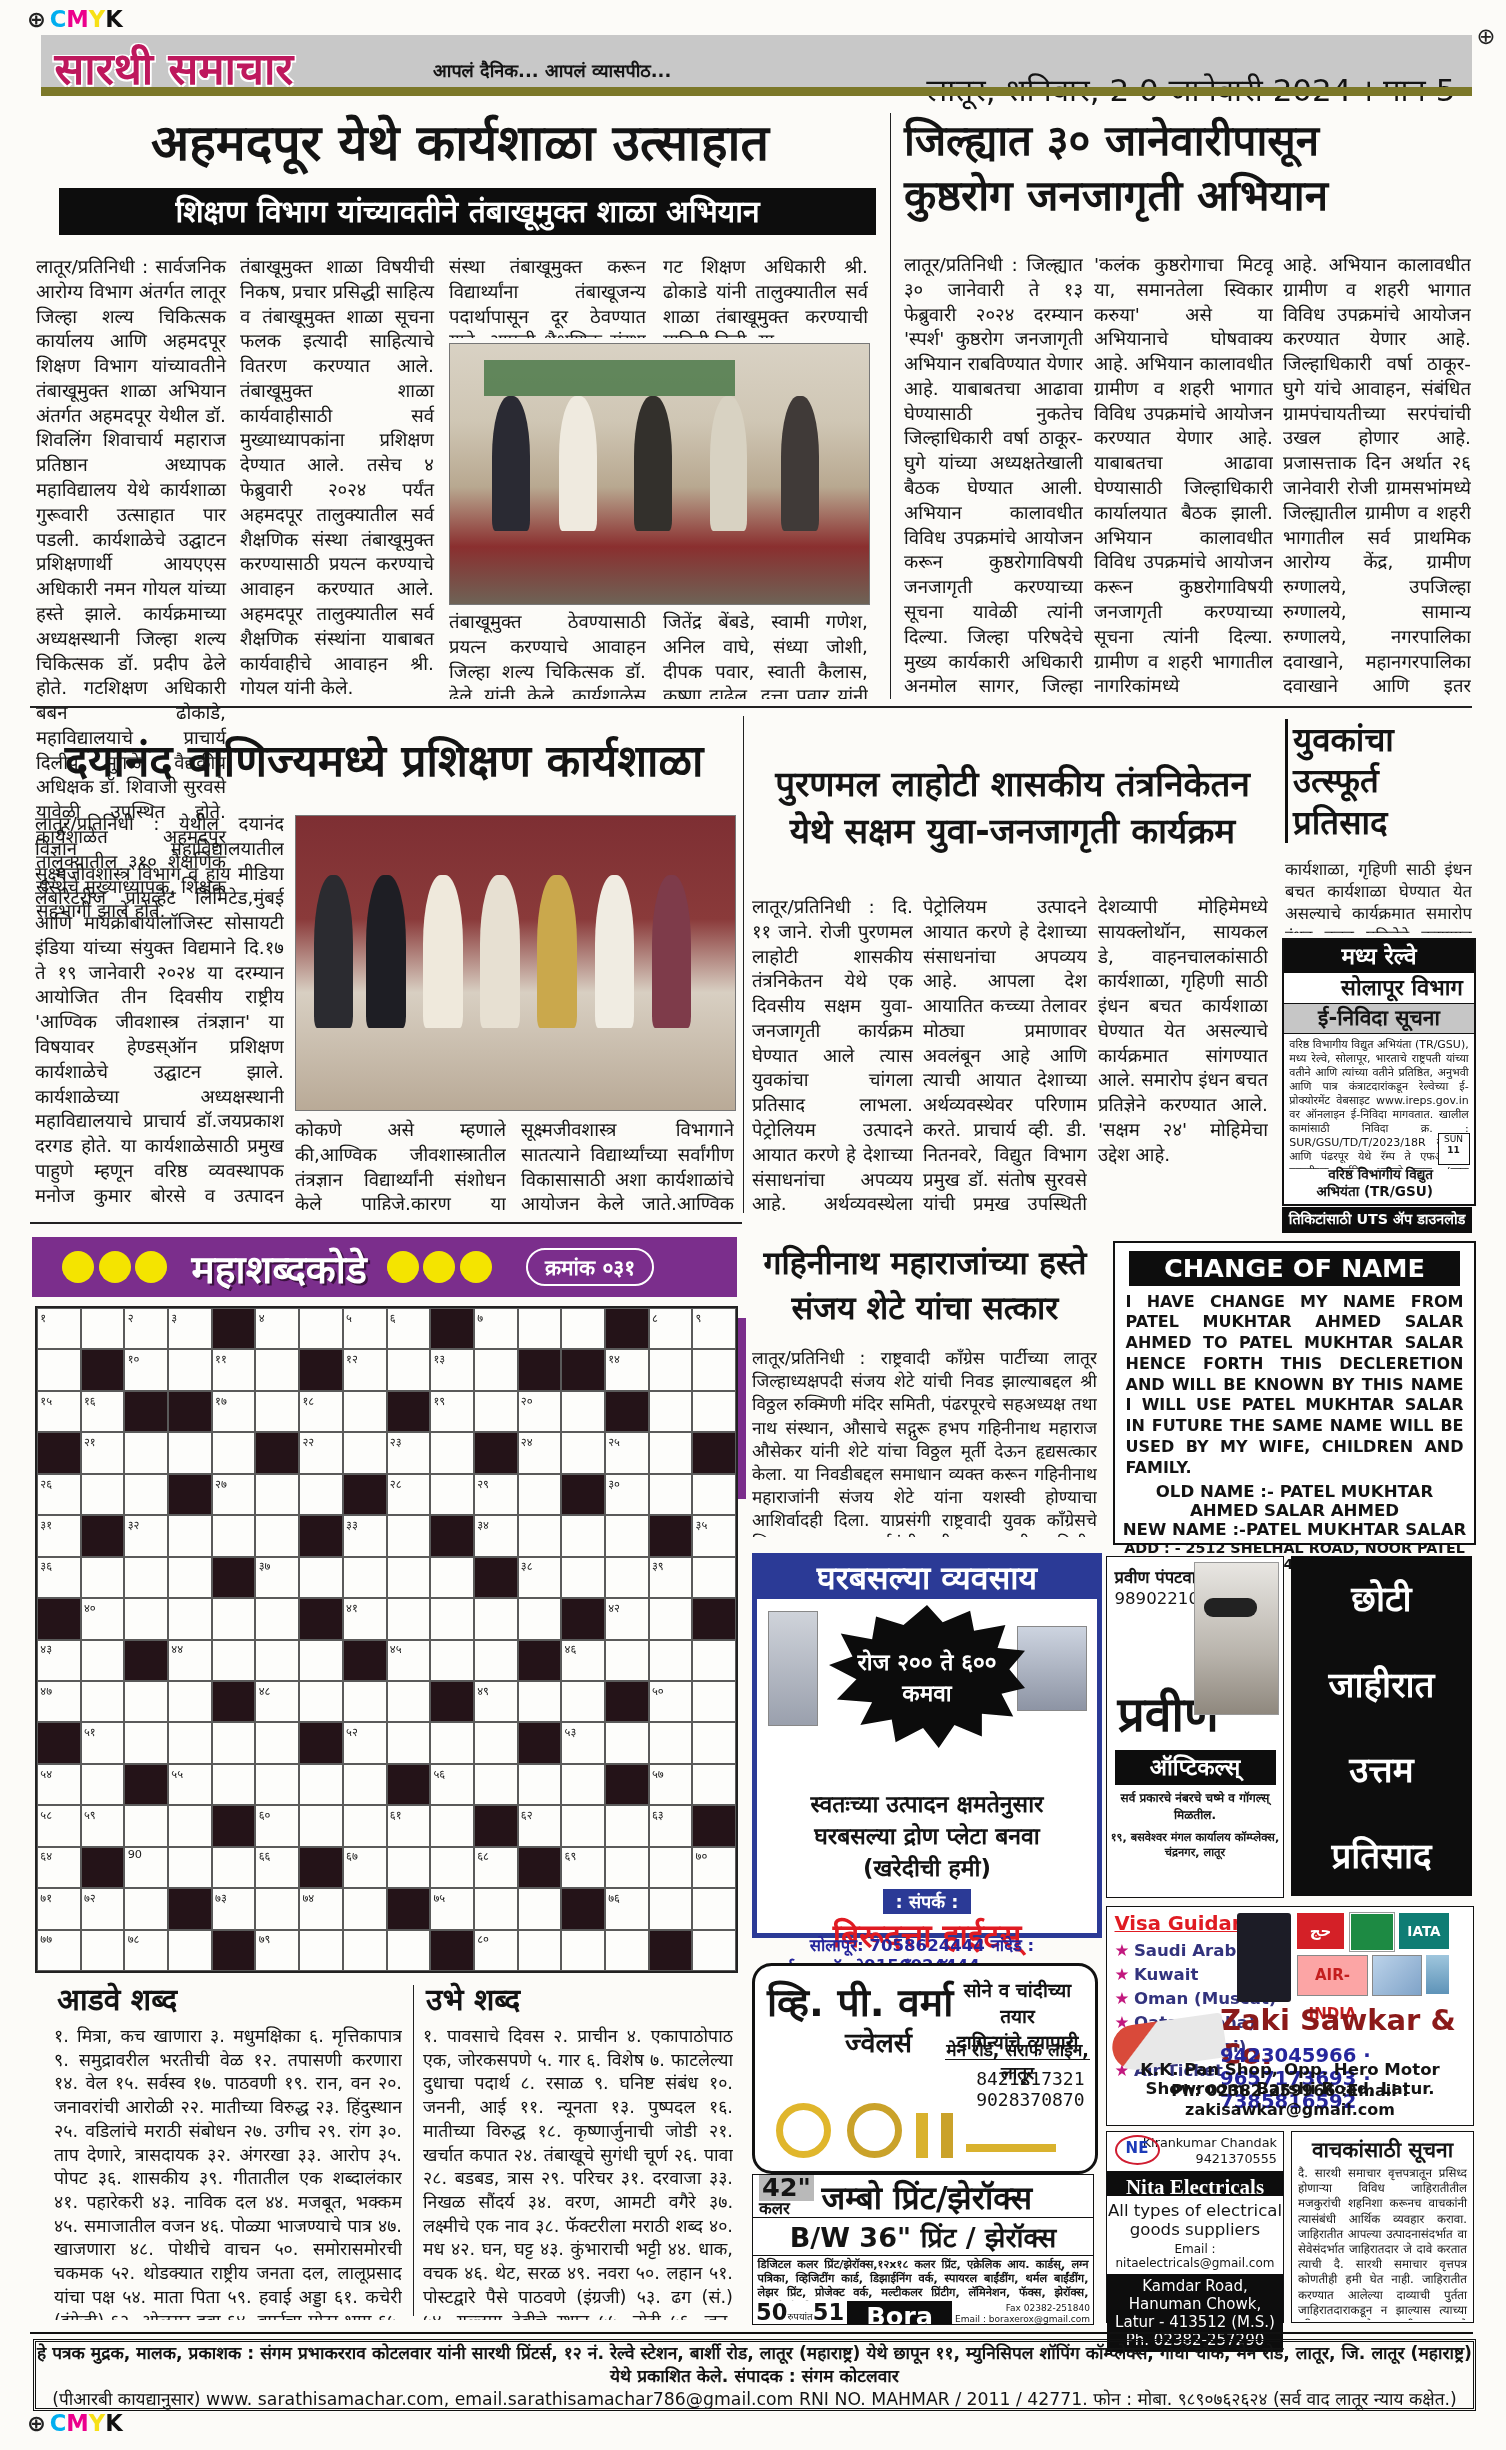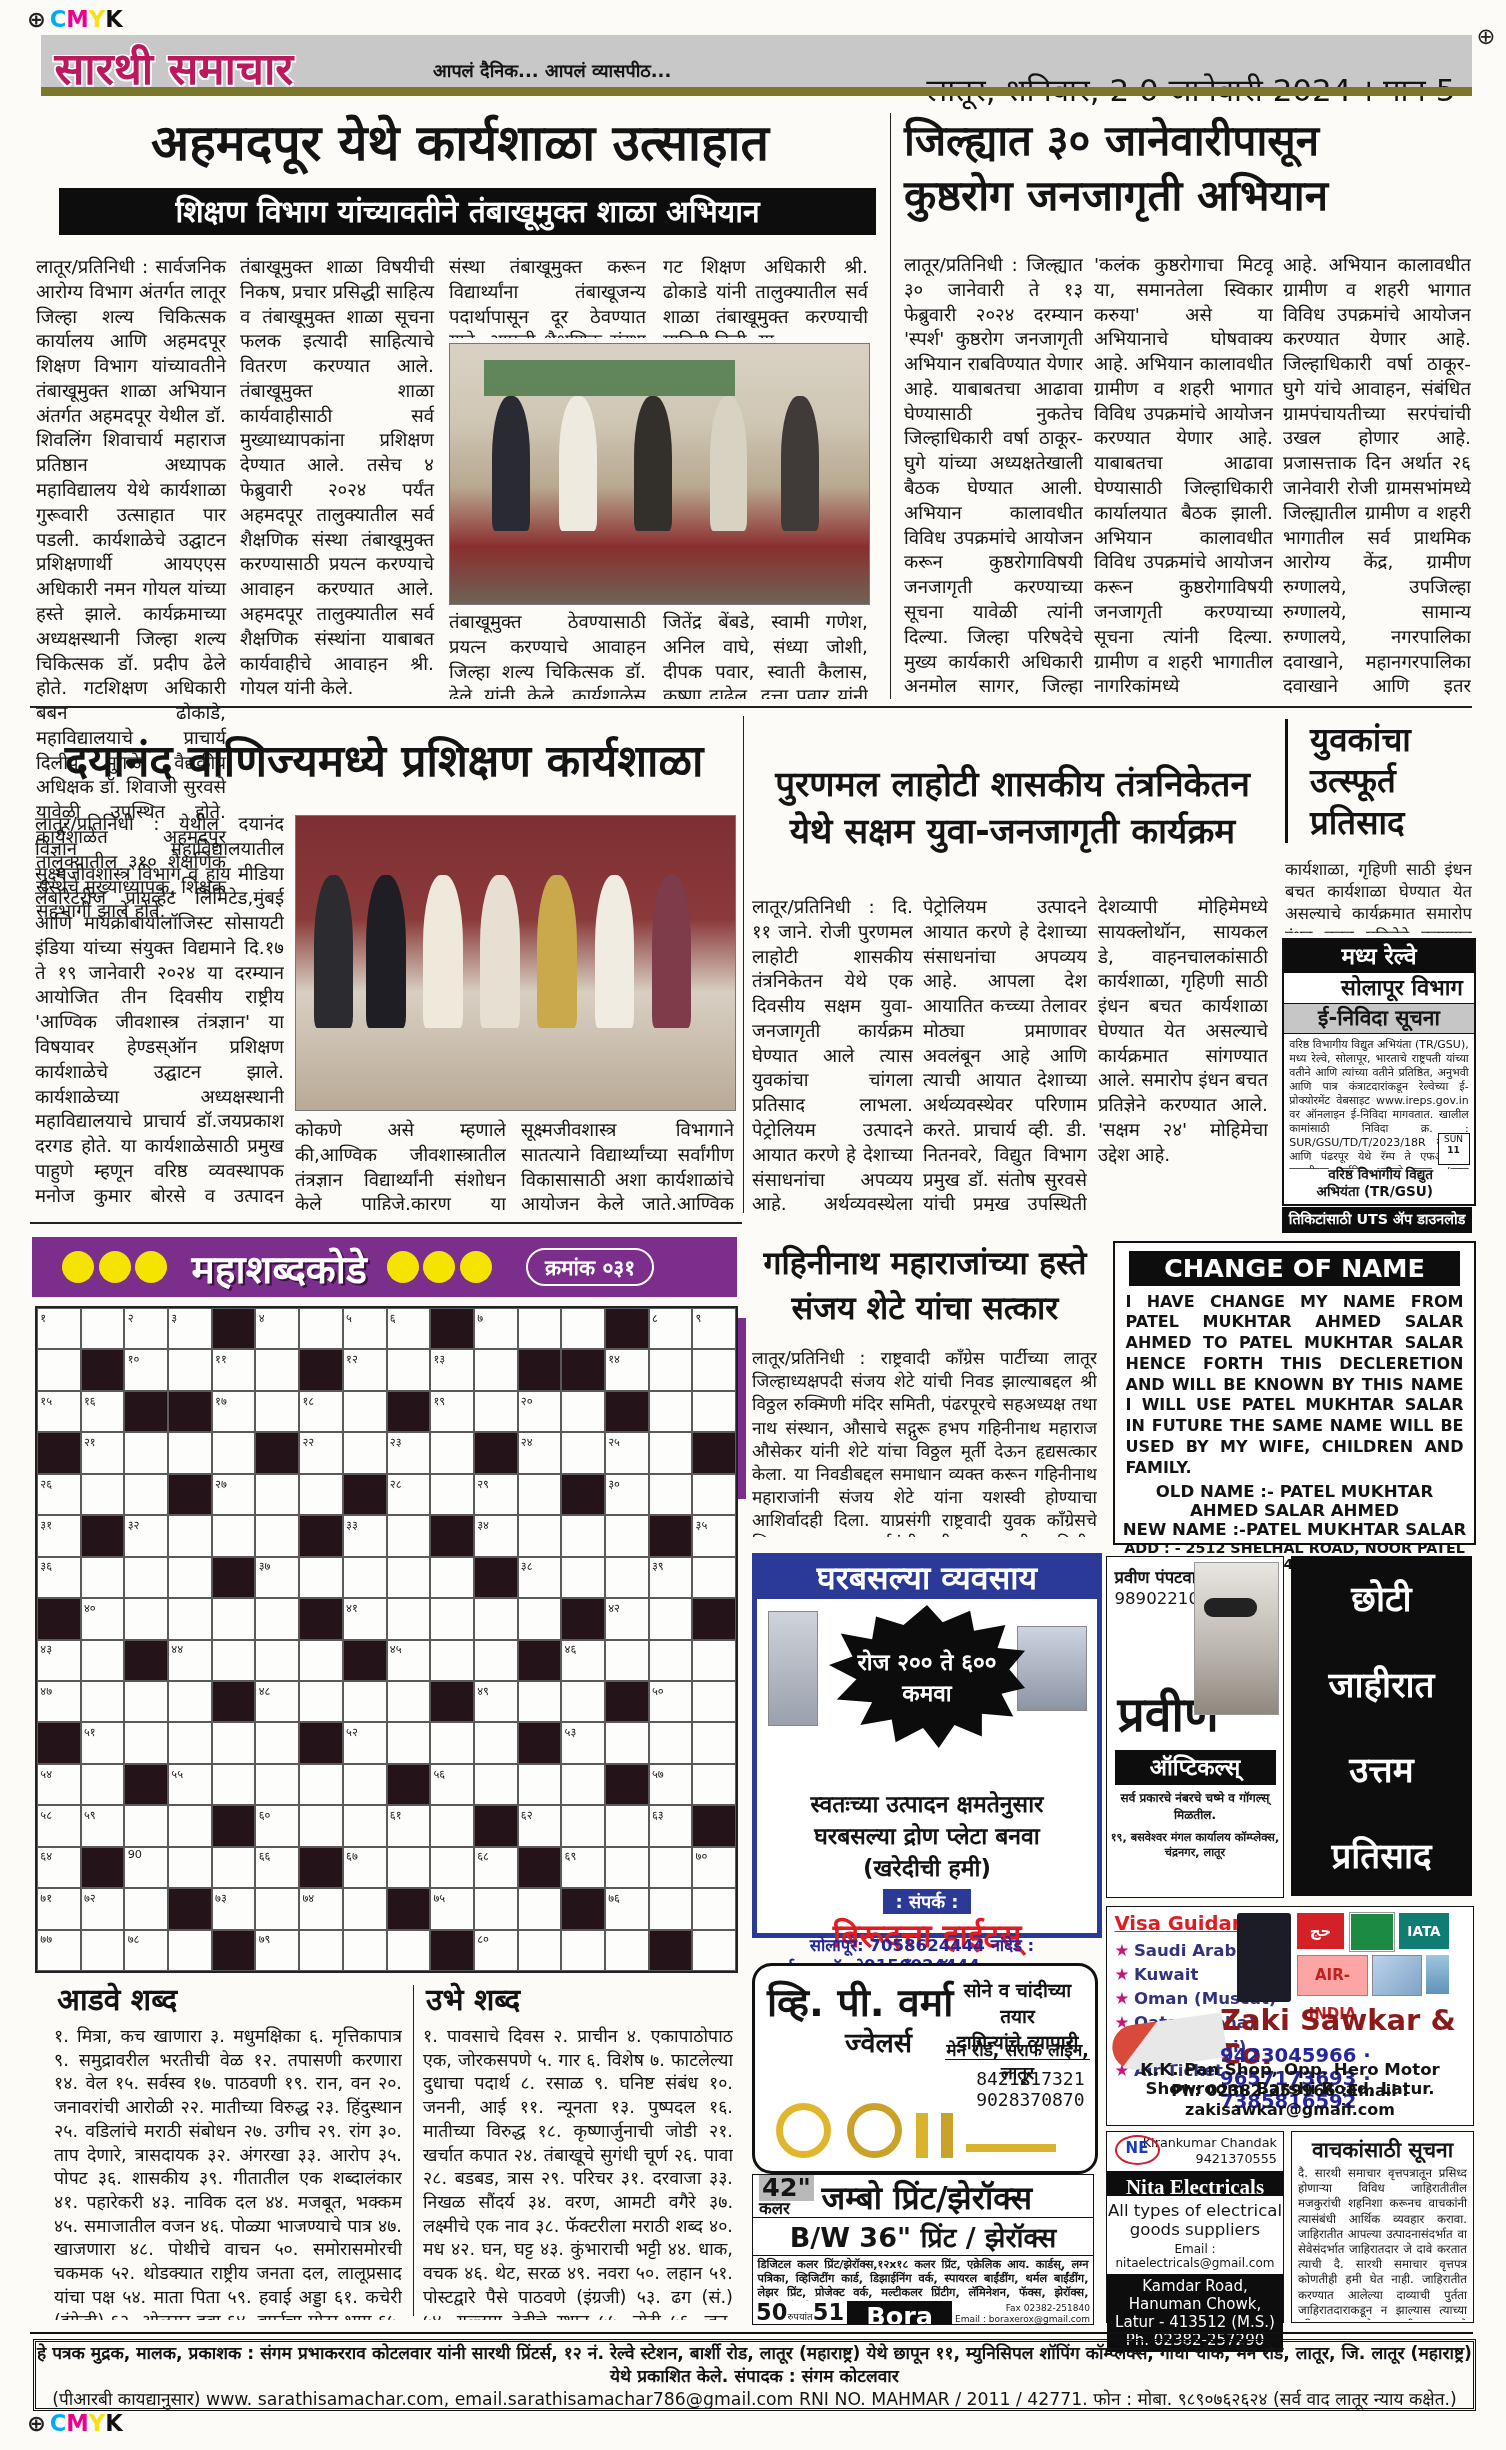--- a/index.html
+++ b/index.html
@@ -108,21 +108,21 @@
   <div class="abs vrule" style="left:743px;top:716px;height:497px;"></div>
 
   <div class="abs bold center" style="left:752px;top:761px;width:521px;font-size:35px;line-height:1.35;">
     <div>पुरणमल लाहोटी शासकीय तंत्रनिकेतन</div>
     <div>येथे सक्षम युवा-जनजागृती कार्यक्रम</div>
   </div>
   <div class="abs jtxt" style="left:752px;top:895px;width:161px;height:316px;overflow:hidden;">लातूर/प्रतिनिधी : दि. ११ जाने. रोजी पुरणमल लाहोटी शासकीय तंत्रनिकेतन येथे एक दिवसीय सक्षम युवा-जनजागृती कार्यक्रम घेण्यात आले त्यास युवकांचा चांगला प्रतिसाद लाभला. पेट्रोलियम उत्पादने आयात करणे हे देशाच्या संसाधनांचा अपव्यय आहे. अर्थव्यवस्थेला दिलासा मिळेल कारण</div>
   <div class="abs jtxt" style="left:923px;top:895px;width:164px;height:316px;overflow:hidden;">पेट्रोलियम उत्पादने आयात करणे हे देशाच्या संसाधनांचा अपव्यय आहे. आपला देश आयातित कच्च्या तेलावर मोठ्या प्रमाणावर अवलंबून आहे आणि त्याची आयात देशाच्या अर्थव्यवस्थेवर परिणाम करते. प्राचार्य व्ही. डी. नितनवरे, विद्युत विभाग प्रमुख डॉ. संतोष सुरवसे यांची प्रमुख उपस्थिती होती. 'सक्षम २४' मोहिमेचा</div>
   <div class="abs jtxt" style="left:1098px;top:895px;width:170px;height:316px;overflow:hidden;">देशव्यापी मोहिमेमध्ये सायक्लोथॉन, सायकल डे, वाहनचालकांसाठी कार्यशाळा, गृहिणी साठी इंधन बचत कार्यशाळा घेण्यात येत असल्याचे कार्यक्रमात सांगण्यात आले. समारोप इंधन बचत प्रतिज्ञेने करण्यात आले. 'सक्षम २४' मोहिमेचा उद्देश आहे.</div>
 
-  <div class="abs bold" style="left:1285px;top:719px;width:185px;font-size:33px;line-height:1.25;border-left:3px solid #111;padding-left:22px;">
+  <div class="abs bold" style="left:1285px;top:719px;width:185px;font-size:33px;line-height:1.25;border-left:3px solid #111;padding-left:5px;">
     <div>युवकांचा</div>
     <div>उत्स्फूर्त</div>
     <div>प्रतिसाद</div>
   </div>
   <div class="abs jtxt" style="left:1285px;top:859px;width:187px;height:74px;font-size:16.6px;overflow:hidden;">कार्यशाळा, गृहिणी साठी इंधन बचत कार्यशाळा घेण्यात येत असल्याचे कार्यक्रमात समारोप इंधन बचत प्रतिज्ञेने करण्यात आले.</div>
 
   <div class="abs box" style="left:1282px;top:938px;width:190px;height:264px;">
     <div class="blackbar center bold" style="height:33px;font-size:22.6px;line-height:33px;">मध्य रेल्वे</div>
     <div class="center bold" style="height:30px;font-size:22px;line-height:30px;border-bottom:1.5px solid #111;padding-left:46px;">सोलापूर विभाग</div>
     <div class="center bold" style="height:29px;font-size:21px;line-height:29px;background:#c6c6c6;border-bottom:1.5px solid #111;">ई-निविदा सूचना</div>

